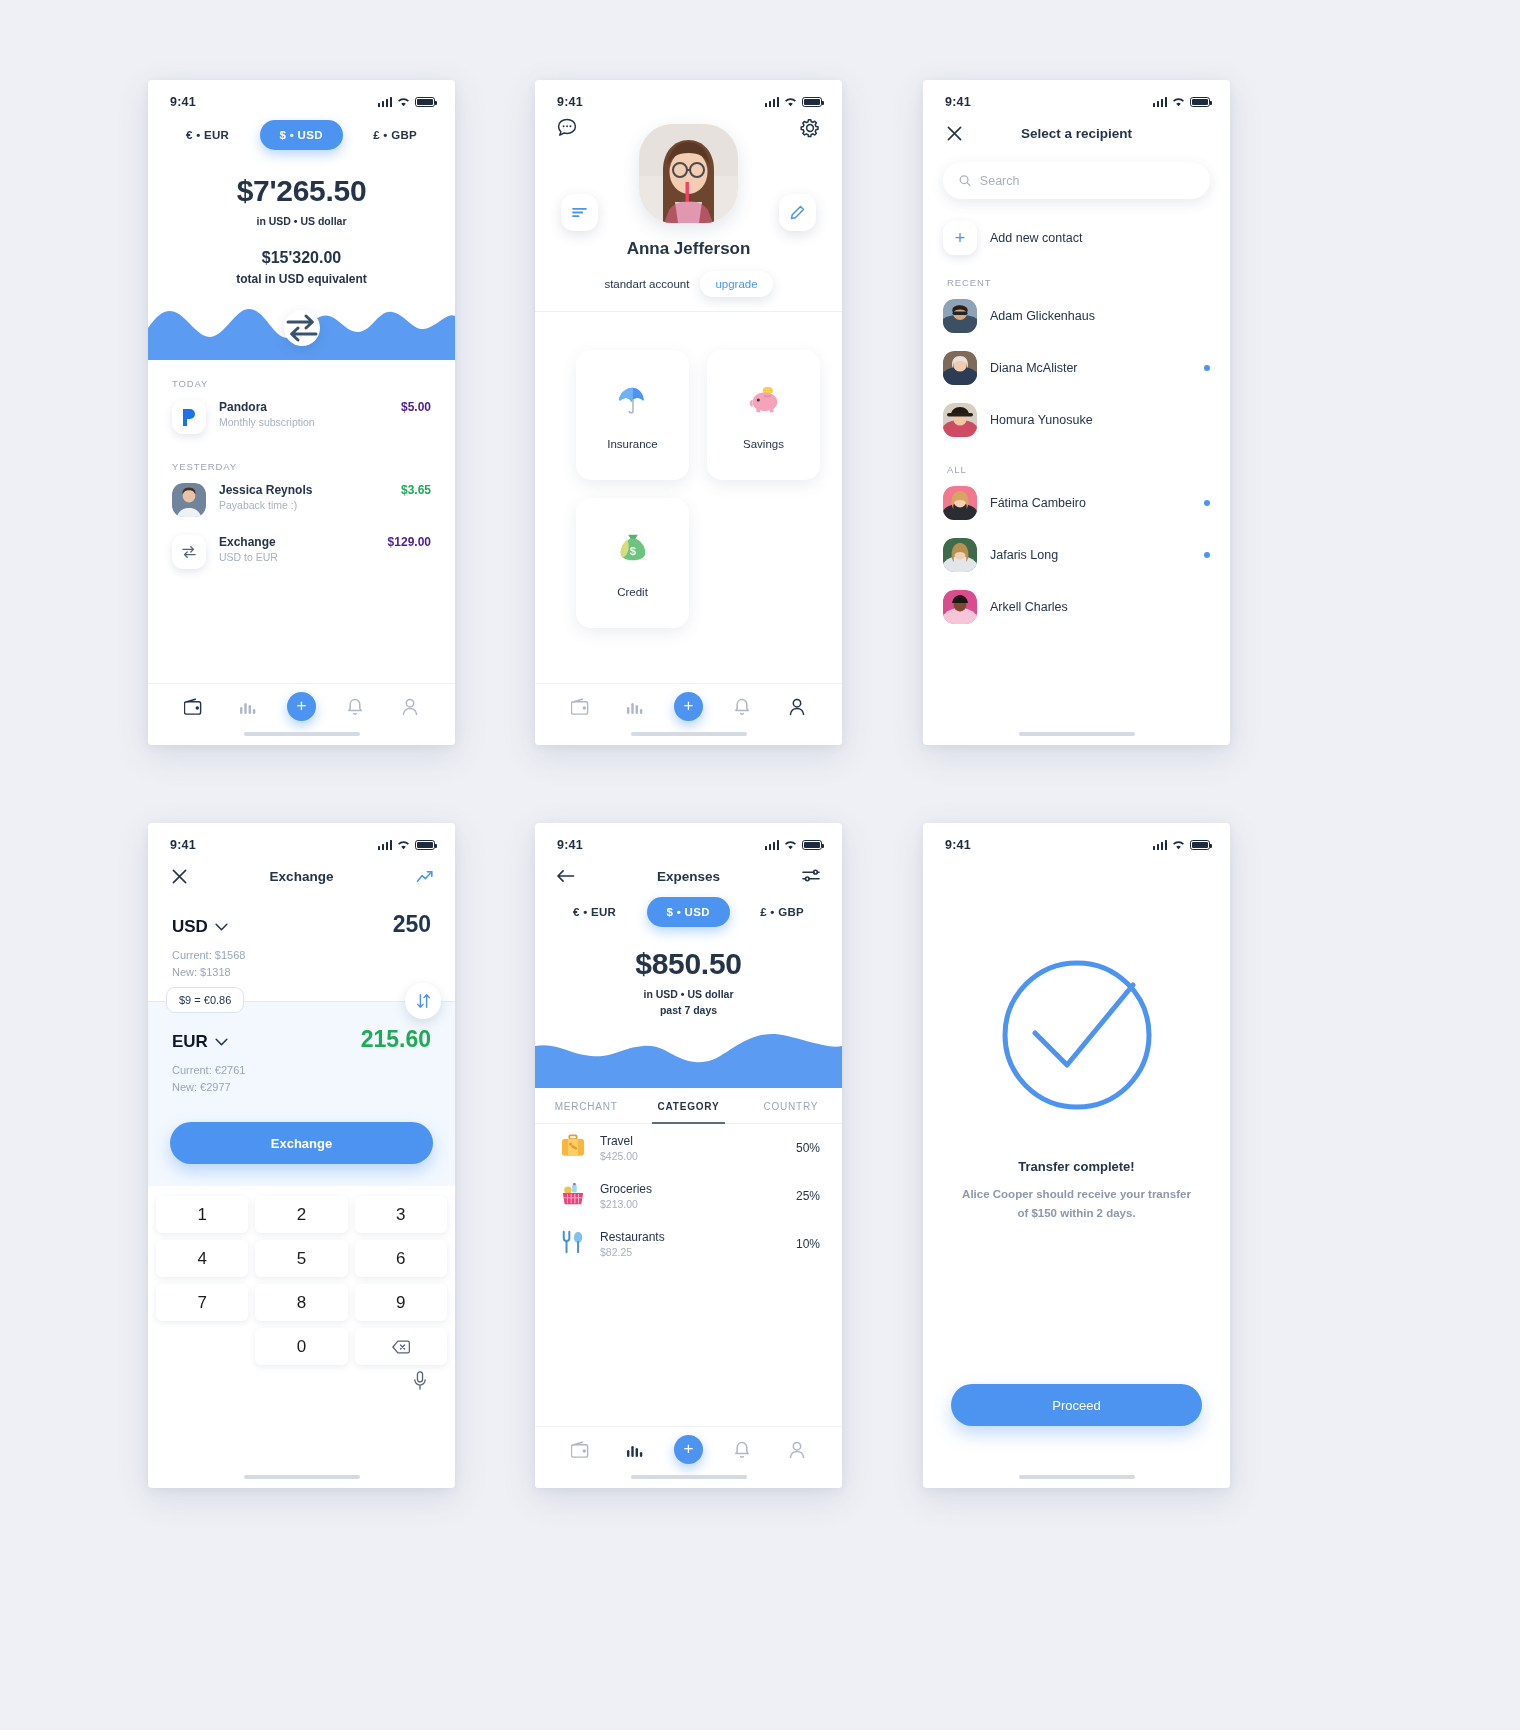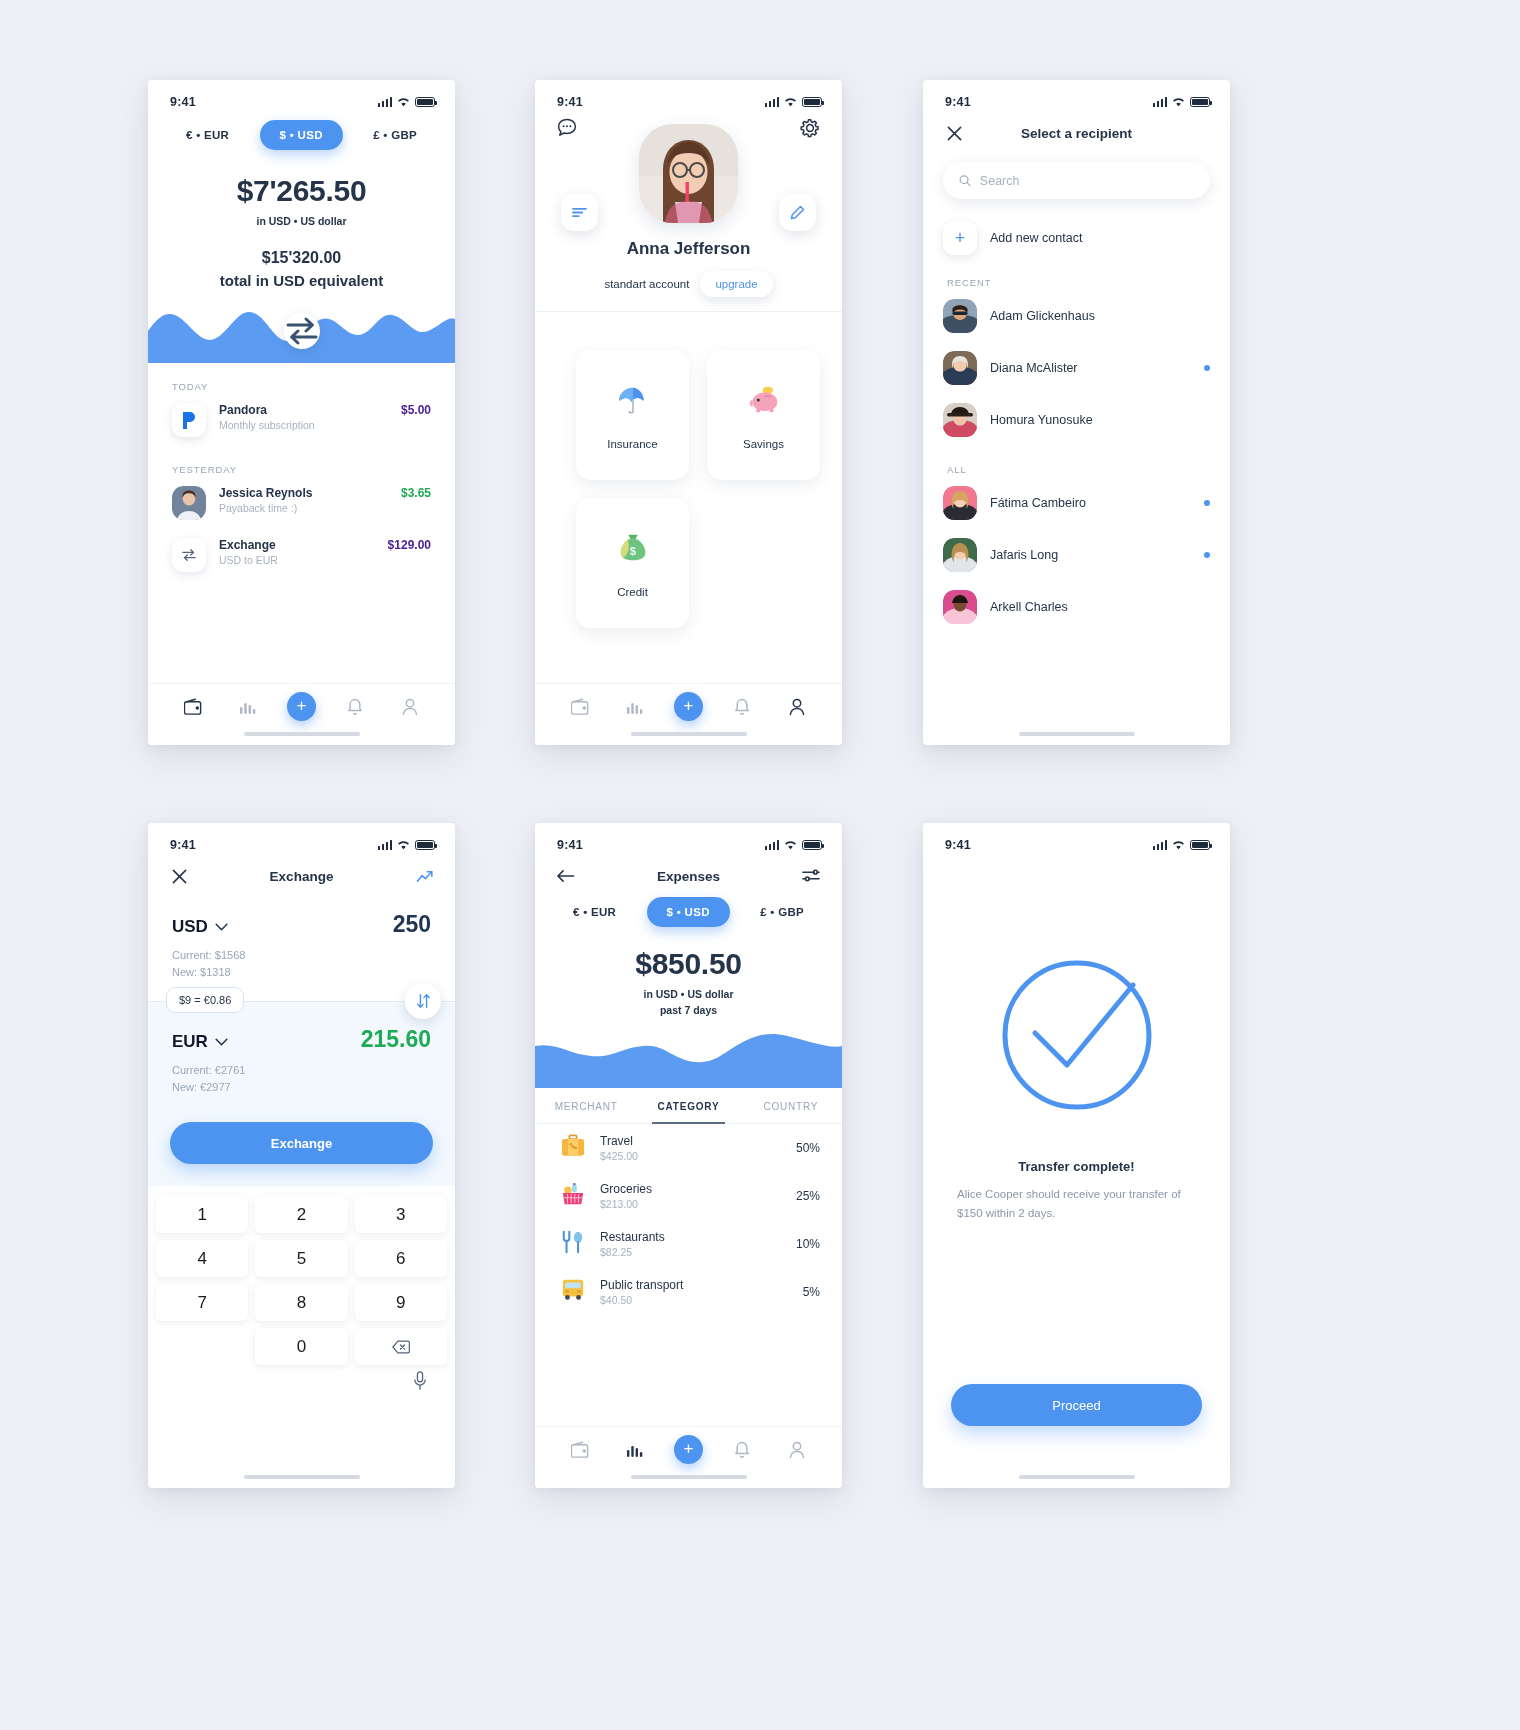--- a/index.html
+++ b/index.html
@@ -71,21 +71,21 @@
     padding:9px 14px; border-radius:20px; cursor:pointer; white-space:nowrap;
   }
   .cur.active{ background:#4d94f0; color:#fff; padding:9px 20px;
     box-shadow:0 5px 12px rgba(77,148,240,.38); }
 
   
   .bal-wrap{ text-align:center; padding-top:24px; }
   .bal-big{ font-size:30px; font-weight:bold; color:#253449; letter-spacing:-.3px; }
   .bal-sub{ font-size:10.5px; color:#253449; font-weight:bold; margin-top:7px; }
   .bal-mid{ font-size:16px; font-weight:bold; color:#253449; margin-top:22px; }
-  .bal-msub{ font-size:15px; color:#253449; font-weight:bold; margin-top:5px; }
+  .bal-msub{ font-size:12px; color:#253449; font-weight:bold; margin-top:5px; }
 
   .wave-wrap{ position:relative; margin-top:12px; height:62px; }
   .wave-wrap svg{ display:block; width:100%; height:62px; }
   .wave-fab{
     position:absolute;left:50%;top:12px;transform:translateX(-50%);
     width:36px;height:36px;border-radius:50%;background:#fff;
     box-shadow:0 4px 12px rgba(60,75,110,.18);
     display:flex;align-items:center;justify-content:center;cursor:pointer;
   }
 
@@ -217,21 +217,21 @@
   .erow{ display:flex;align-items:center;padding:10px 22px; }
   .erow .g{ font-size:24px;width:32px;text-align:center;flex:none;line-height:1; }
   .erow .tb{ flex:1;margin-left:11px; }
   .erow .t1{ font-size:12px;color:#253449; }
   .erow .t2{ font-size:10.5px;color:#a8b1bf;margin-top:2px; }
   .erow .pc{ font-size:12px;color:#253449; }
 
   
   .succ-wrap{ display:flex;flex-direction:column;align-items:center;padding-top:96px; }
   .succ-title{ font-size:13px;font-weight:bold;color:#253449;margin-top:44px; }
-  .succ-txt{ font-size:11.5px;color:#8d98a8;text-align:left;line-height:1.65;margin-top:11px;padding:0 34px; }
+  .succ-txt{ font-size:11.5px;color:#8d98a8;text-align:center;line-height:1.65;margin-top:11px;padding:0 34px;font-weight:bold; }
   .succ-btn{
     position:absolute;left:28px;right:28px;bottom:62px;height:42px;border-radius:21px;
     background:#4d94f0;color:#fff;font-size:13px;
     display:flex;align-items:center;justify-content:center;
     box-shadow:0 8px 18px rgba(77,148,240,.34);cursor:pointer;
   }
 </style>
 </head>
 <body>
 
@@ -849,37 +849,20 @@
             <path d="M19.5 13v11" fill="none" stroke="#4a90d9" stroke-width="2.2" stroke-linecap="round"></path>
           </svg>
     </span>
     <span class="tb">
       <span class="t1" style="display:block">Restaurants</span>
       <span class="t2" style="display:block">$82.25</span>
     </span>
     <span class="pc">10%</span>
   </div>
 
-  <div class="erow">
-    <span class="g">
-      <svg width="26" height="24" viewBox="0 0 28 26">
-            <rect x="3" y="2" width="22" height="18" rx="3" fill="#f5c13f"></rect>
-            <rect x="5.5" y="5" width="17" height="6" rx="1.4" fill="#bfe4f5"></rect>
-            <rect x="5.5" y="13" width="4" height="3" rx="1" fill="#e0a030"></rect>
-            <rect x="18.5" y="13" width="4" height="3" rx="1" fill="#e0a030"></rect>
-            <circle cx="8" cy="21" r="2.6" fill="#3f4a57"></circle>
-            <circle cx="20" cy="21" r="2.6" fill="#3f4a57"></circle>
-          </svg>
-    </span>
-    <span class="tb">
-      <span class="t1" style="display:block">Public transport</span>
-      <span class="t2" style="display:block">$40.50</span>
-    </span>
-    <span class="pc">5%</span>
-  </div>
 
   <div class="tabbar">
     <span class="tabitem">
       <svg width="19" height="18" viewBox="0 0 20 18">
             <path d="M2.5 3.5h13a2 2 0 0 1 2 2v9a2 2 0 0 1-2 2h-13a2 2 0 0 1-2-2v-9a2 2 0 0 1 2-2z" fill="none" stroke="#aeb7c4" stroke-width="1.5"></path>
             <path d="M3 3.5 12 .9" fill="none" stroke="#aeb7c4" stroke-width="1.5" stroke-linecap="round"></path>
             <circle cx="14" cy="10" r="1.8" fill="#aeb7c4"></circle>
           </svg>
     </span>
     <span class="tabitem">

